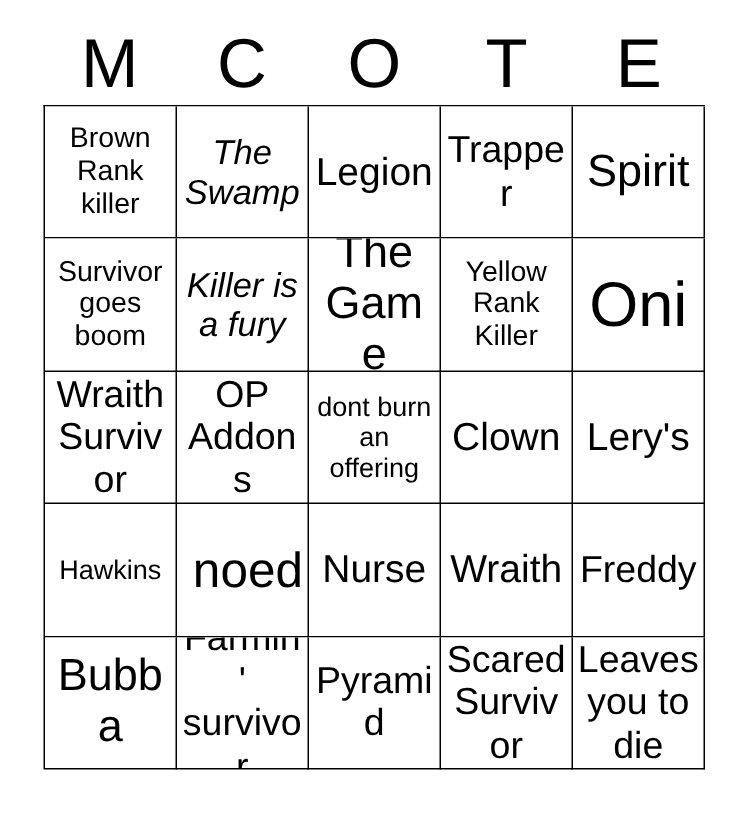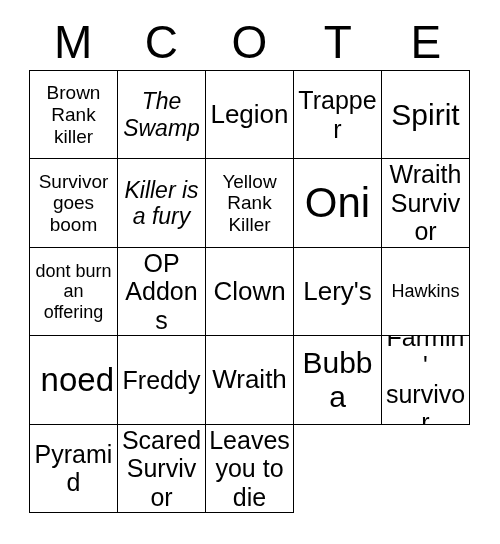--- a/index.html
+++ b/index.html
@@ -116,54 +116,60 @@
     <div class="cell fs-xxl">
         <span class="cell-text">Spirit</span>
       </div>
 
     <div class="cell fs-s">
         <span class="cell-text">Survivor goes boom</span>
       </div>
     <div class="cell fs-l">
         <span class="cell-text">Killer is a fury</span>
       </div>
+    <div class="cell fs-xxl">
+        <span class="cell-text">The Game</span>
+      </div>
     <div class="cell fs-s">
         <span class="cell-text">Yellow Rank Killer</span>
       </div>
     <div class="cell fs-4xl">
         <span class="cell-text">Oni</span>
       </div>
 
     <div class="cell fs-m">
         <span class="cell-text">Wraith Survivor</span>
       </div>
+    <div class="cell fs-m">
+        <span class="cell-text">OP Addons</span>
+      </div>
     <div class="cell fs-xs">
         <span class="cell-text">dont burn an offering</span>
-      </div>
-    <div class="cell fs-m">
-        <span class="cell-text">OP Addons</span>
       </div>
     <div class="cell fs-xl">
         <span class="cell-text">Clown</span>
       </div>
     <div class="cell fs-xl">
         <span class="cell-text">Lery's</span>
       </div>
 
     <div class="cell fs-xs">
         <span class="cell-text">Hawkins</span>
       </div>
     <div class="cell fs-3xl">
         <span class="cell-text">noed</span>
       </div>
-    <div class="cell fs-m">
-        <span class="cell-text">Freddy</span>
+    <div class="cell fs-xl">
+        <span class="cell-text">Nurse</span>
       </div>
     <div class="cell fs-xl">
         <span class="cell-text">Wraith</span>
+      </div>
+    <div class="cell fs-m">
+        <span class="cell-text">Freddy</span>
       </div>
 
     <div class="cell fs-xxl">
         <span class="cell-text">Bubba</span>
       </div>
     <div class="cell fs-m">
         <span class="cell-text">Farmin' survivor</span>
       </div>
     <div class="cell fs-m">
         <span class="cell-text">Pyramid</span>

